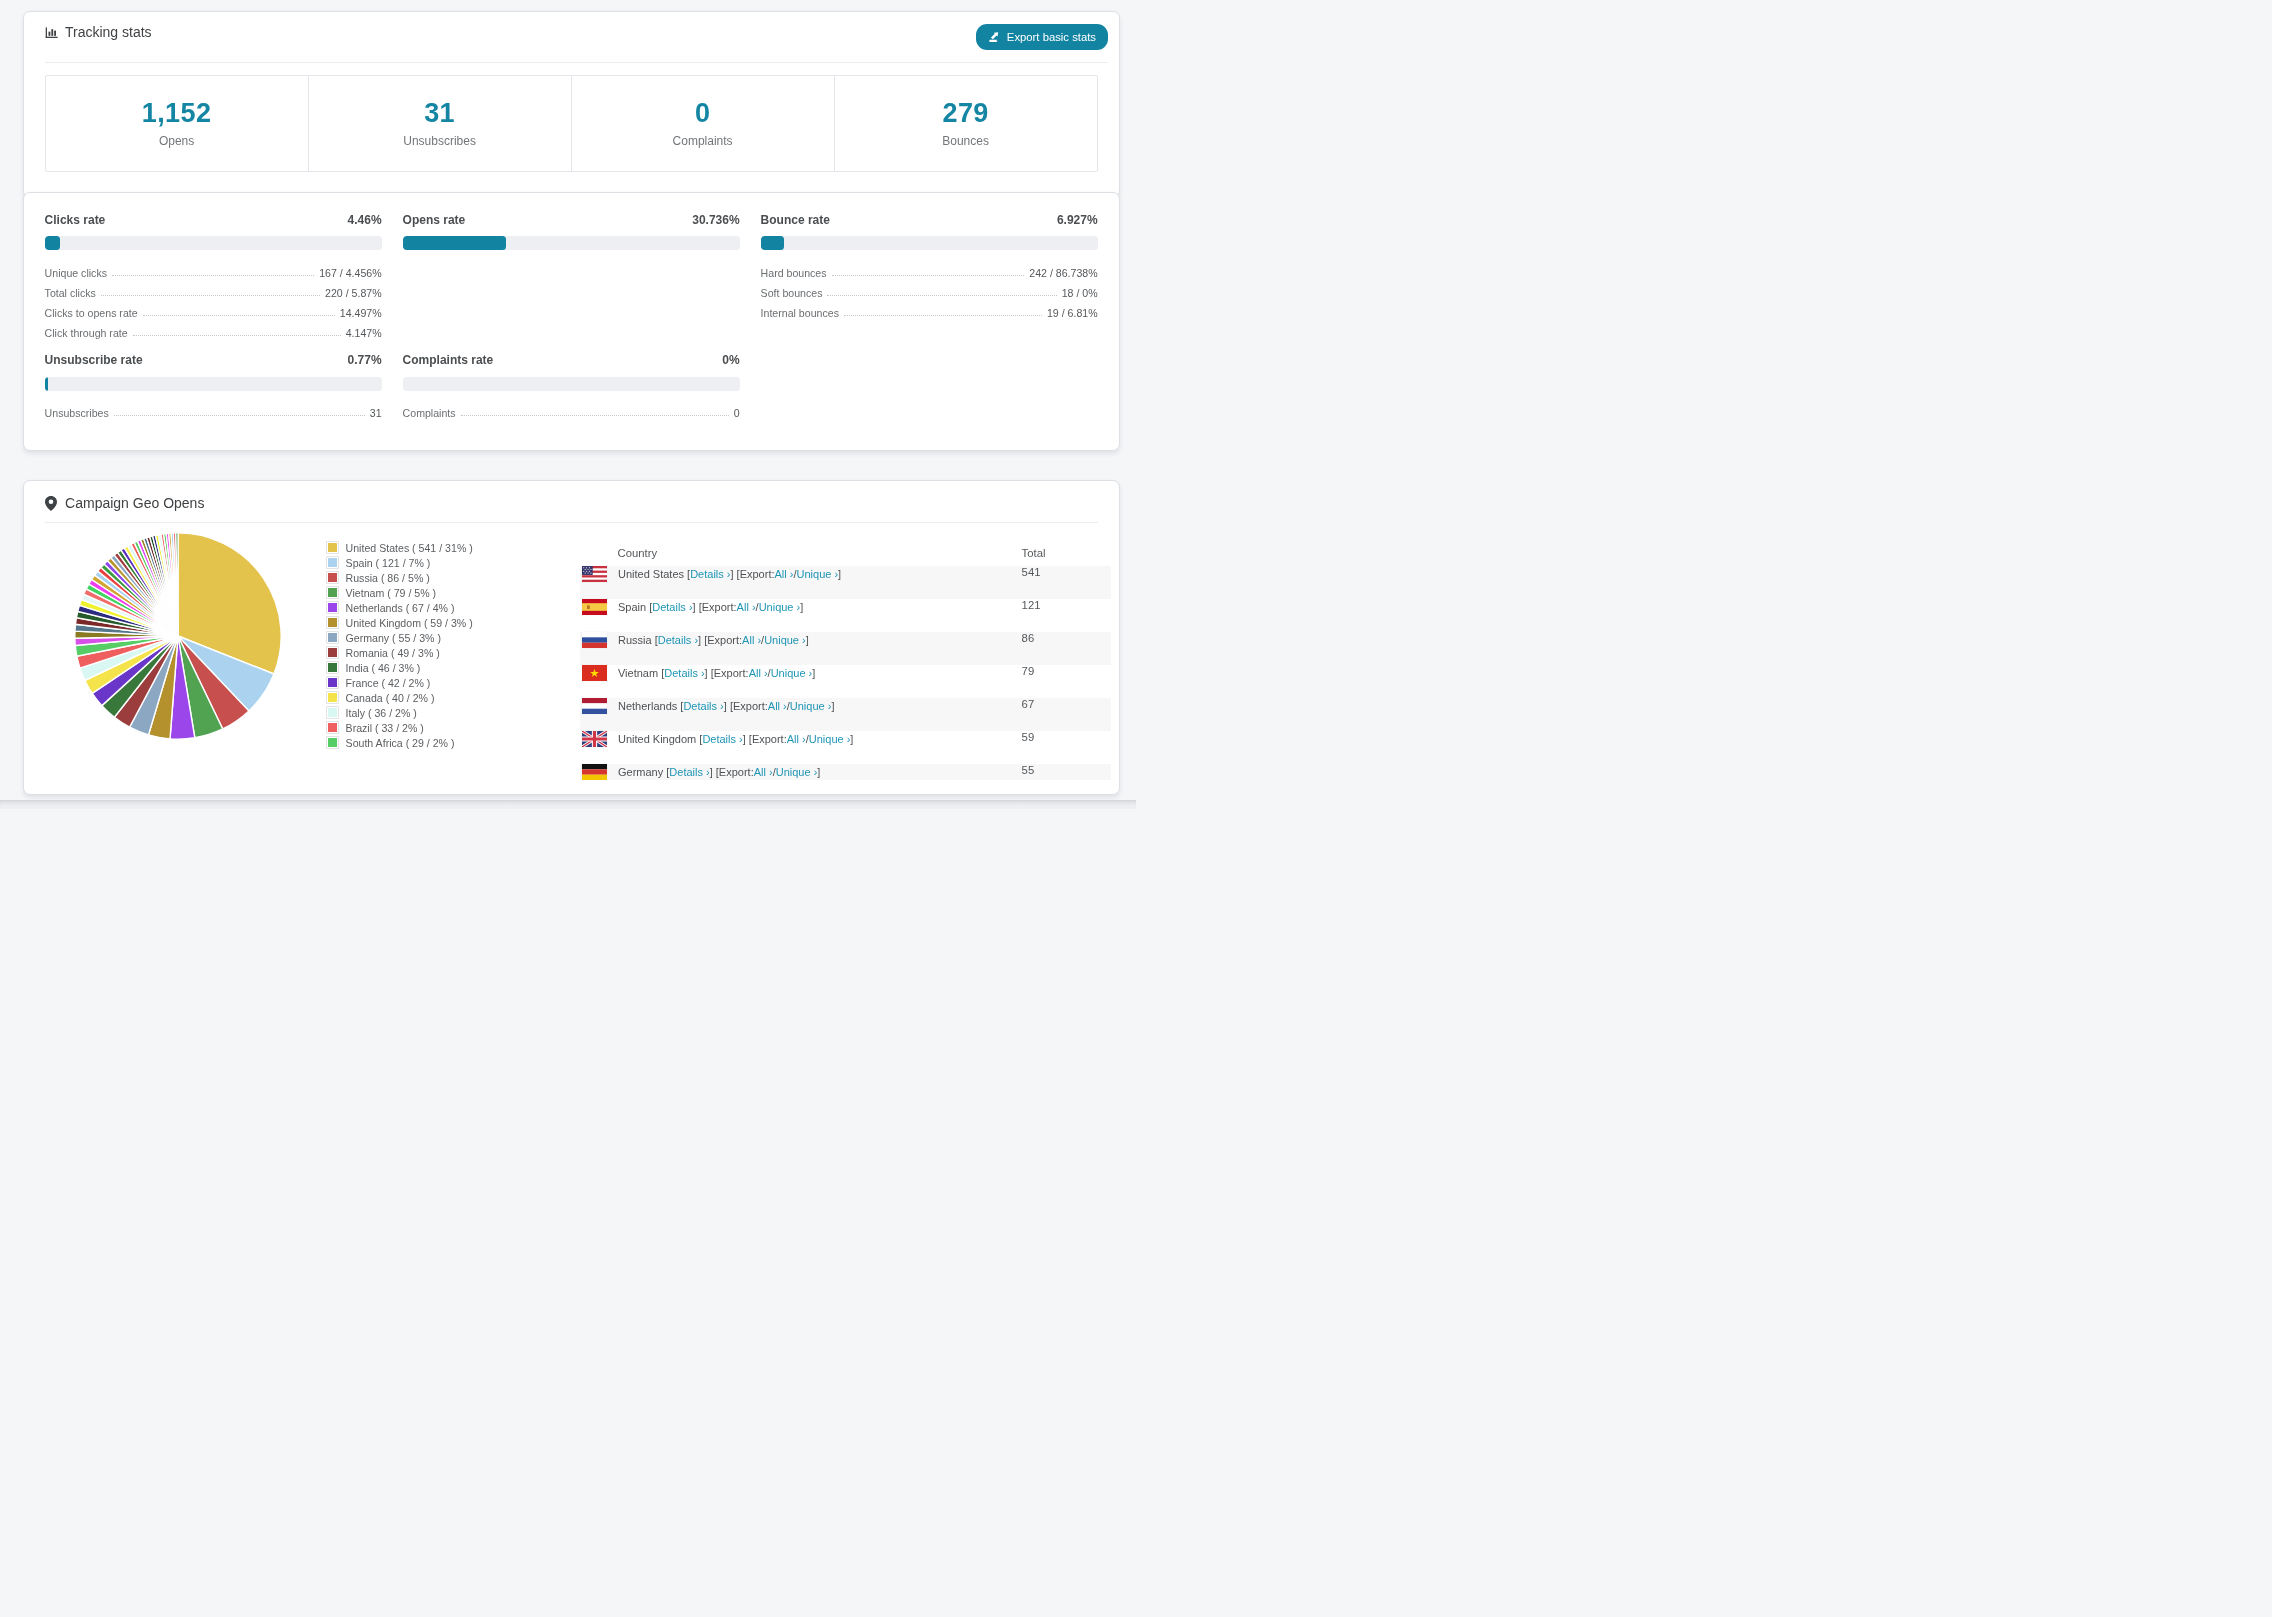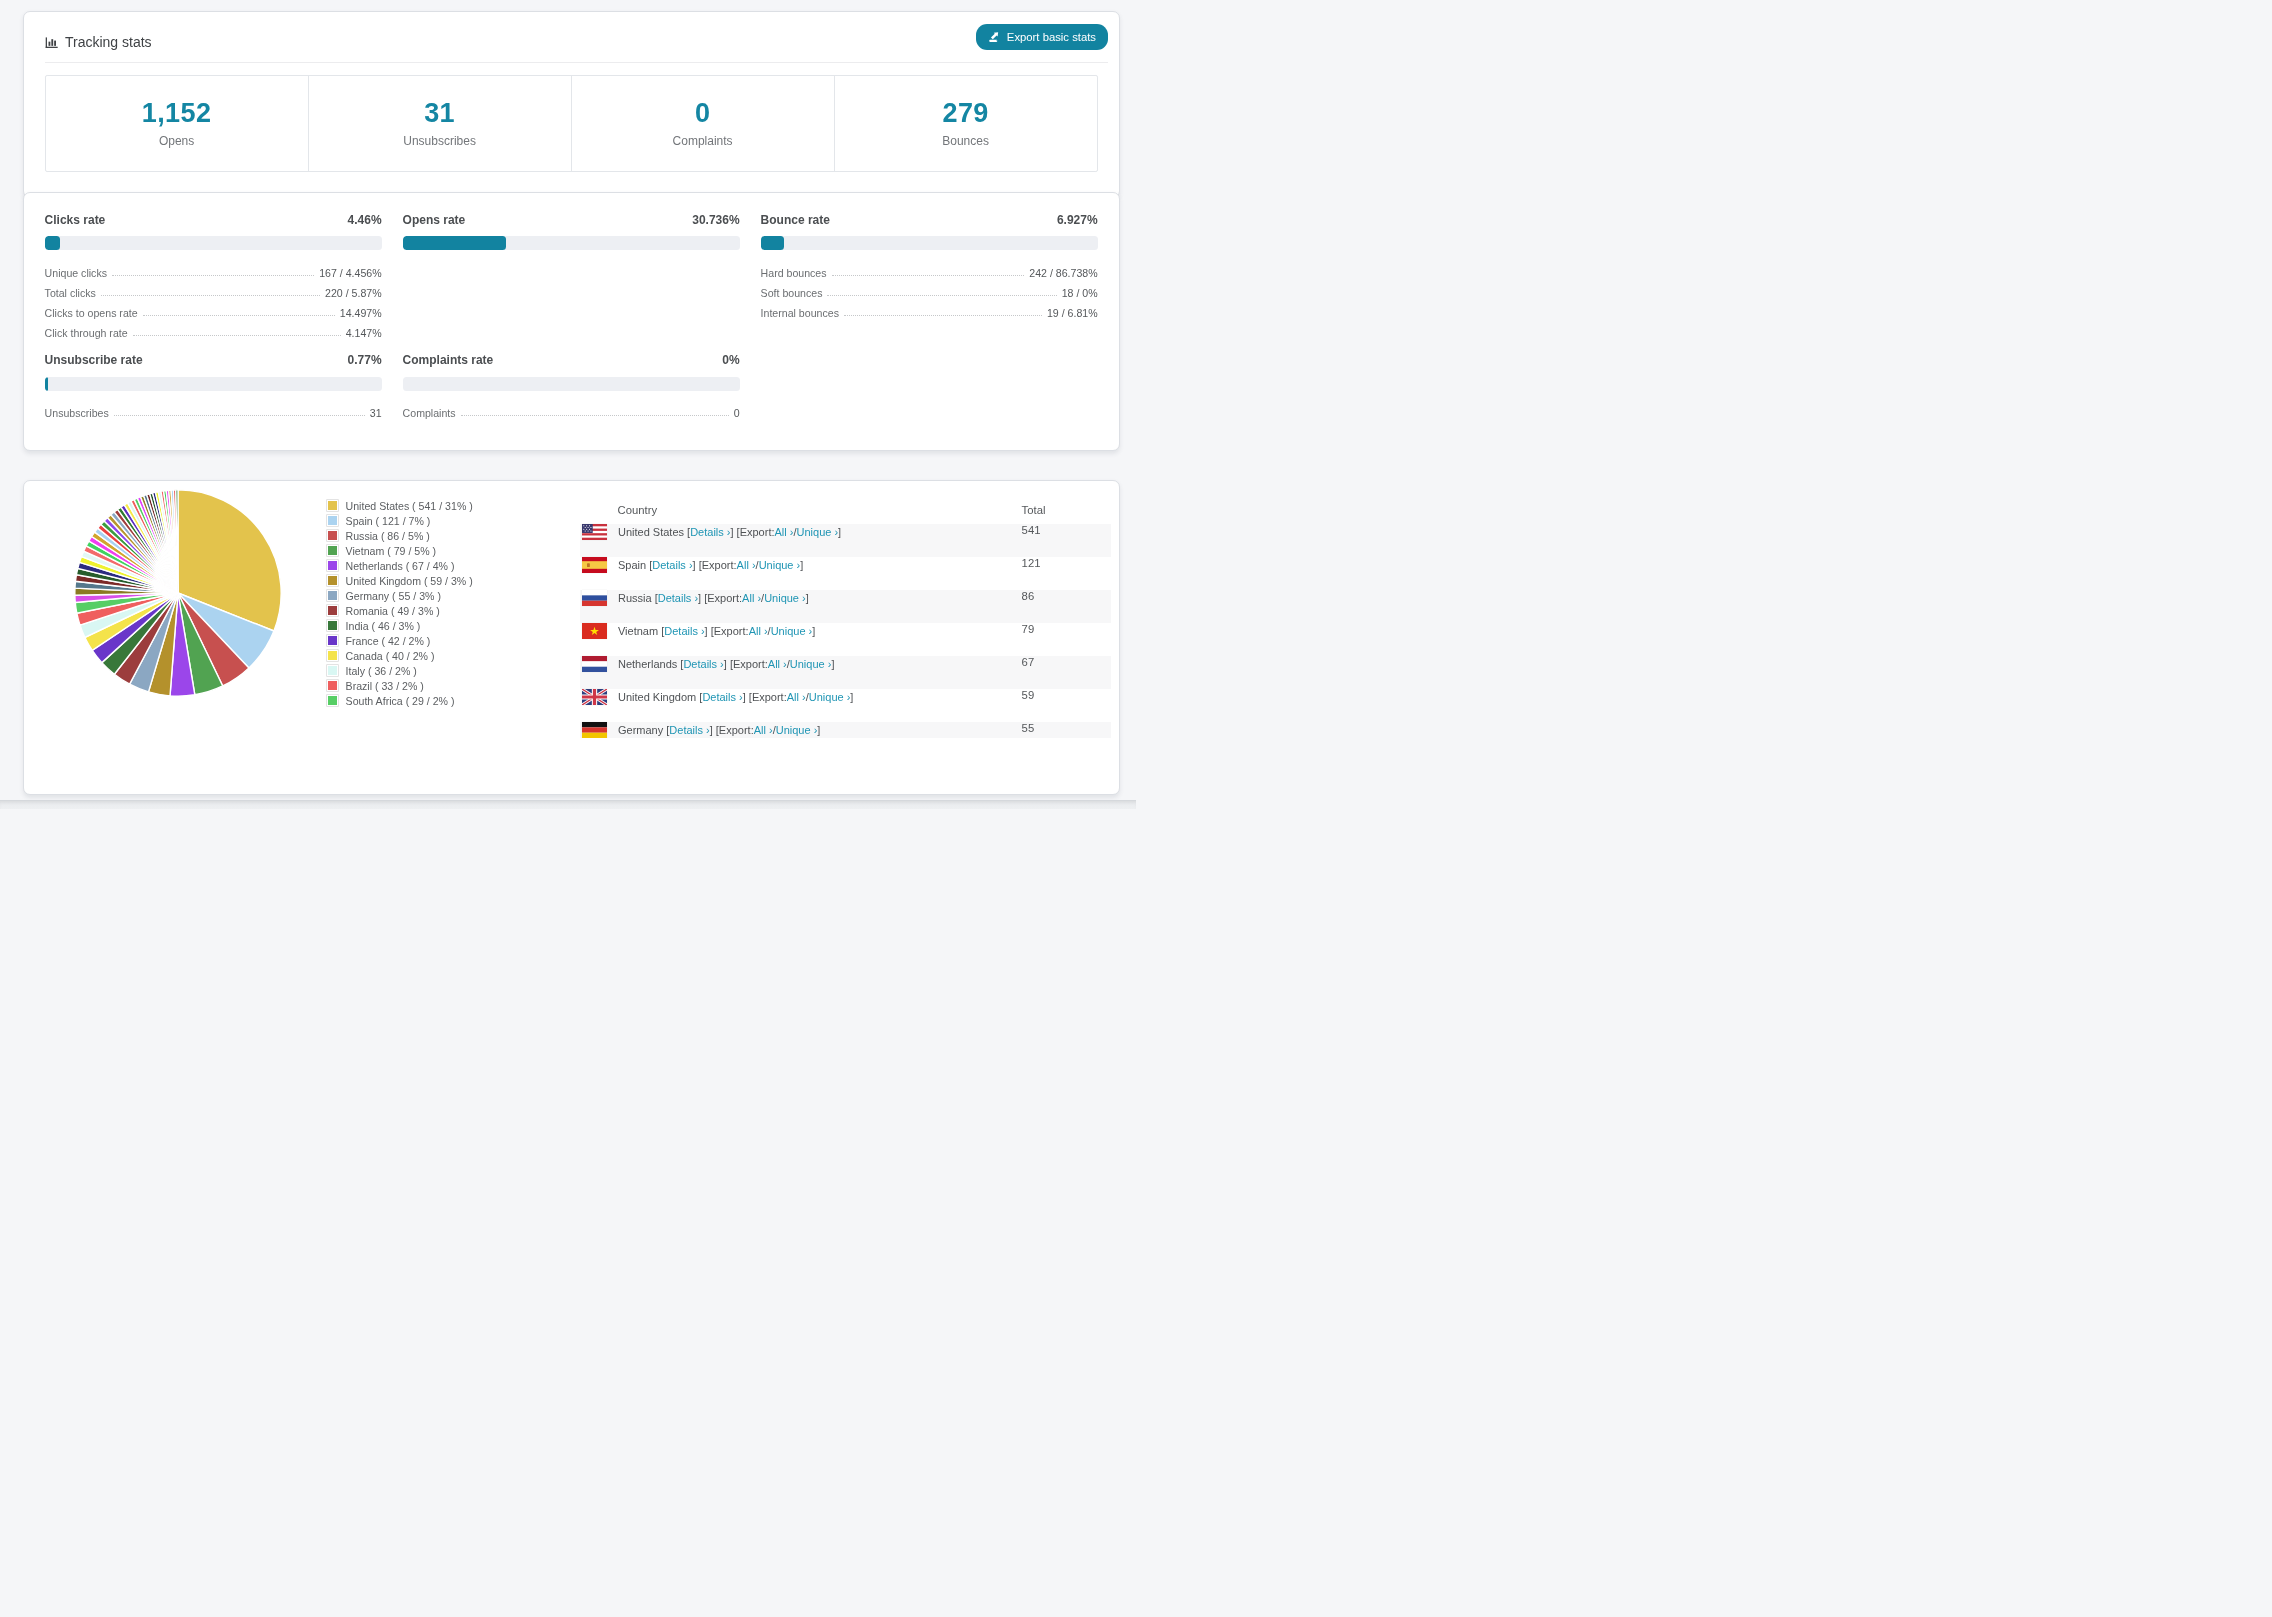--- a/index.html
+++ b/index.html
@@ -10,21 +10,21 @@
     color:#55585b;
   }
   .card{
     position:absolute;left:22.6px;width:1097px;box-sizing:border-box;
     background:#ffffff;border:0.7px solid #dcdfe4;border-radius:7px;
     box-shadow:0 2.1px 4.2px rgba(60,70,90,.10);
   }
   
   .card-tracking{top:10.6px;height:187px;}
   .card-header{
-    display:flex;align-items:flex-end;justify-content:space-between;
+    display:flex;align-items:flex-start;justify-content:space-between;
     margin:0 10.6px 0 21px;padding:12.7px 0 11.3px 0;border-bottom:0.7px solid #ececee;
   }
   .card-title{
     display:flex;align-items:center;gap:7px;
     font-size:14px;color:#3f4245;font-weight:400;
   }
   .card-title svg{flex:0 0 auto;}
   .btn-export{
     display:flex;align-items:center;gap:6.4px;border:none;cursor:pointer;
     background:#1283a0;color:#ffffff;font-family:inherit;
@@ -232,20 +232,26 @@
             <span class="lbl">Complaints</span>
             <span class="leader"></span>
             <span class="val">0</span>
           </div>
         </div>
       </div>
     </div>
 </section>
 
 <section class="card card-geo">
+  <div class="geo-header">
+    <svg width="12" height="15" viewBox="0 0 17 21">
+      <path fill="#3f4245" d="M8.5 0C3.8 0 0 3.7 0 8.2c0 5.6 7.2 12 8.5 12.8 1.3-.8 8.5-7.2 8.5-12.8C17 3.7 13.2 0 8.5 0zm0 11.3a3.3 3.3 0 1 1 0-6.6 3.3 3.3 0 0 1 0 6.6z"></path>
+    </svg>
+    <span>Campaign Geo Opens</span>
+  </div>
   <div class="geo-body">
     <div class="pie-wrap">
       <svg id="pieSvg" width="212" height="212" viewBox="0 0 300 300">
           <path d="M150 150 L150.00 4.00 A146 146 0 0 1 285.74 203.77 Z" fill="#e3c34c" stroke="#ffffff" stroke-width="2"></path>
           <path d="M150 150 L285.74 203.77 A146 146 0 0 1 250.36 256.03 Z" fill="#abd3f0" stroke="#ffffff" stroke-width="2"></path>
           <path d="M150 150 L250.36 256.03 A146 146 0 0 1 213.28 281.57 Z" fill="#c7504f" stroke="#ffffff" stroke-width="2"></path>
           <path d="M150 150 L213.28 281.57 A146 146 0 0 1 173.81 294.05 Z" fill="#51a351" stroke="#ffffff" stroke-width="2"></path>
           <path d="M150 150 L173.81 294.05 A146 146 0 0 1 138.71 295.56 Z" fill="#9b46ea" stroke="#ffffff" stroke-width="2"></path>
           <path d="M150 150 L138.71 295.56 A146 146 0 0 1 108.27 289.91 Z" fill="#b4912c" stroke="#ffffff" stroke-width="2"></path>
           <path d="M150 150 L108.27 289.91 A146 146 0 0 1 81.56 278.97 Z" fill="#8ba7c2" stroke="#ffffff" stroke-width="2"></path>

